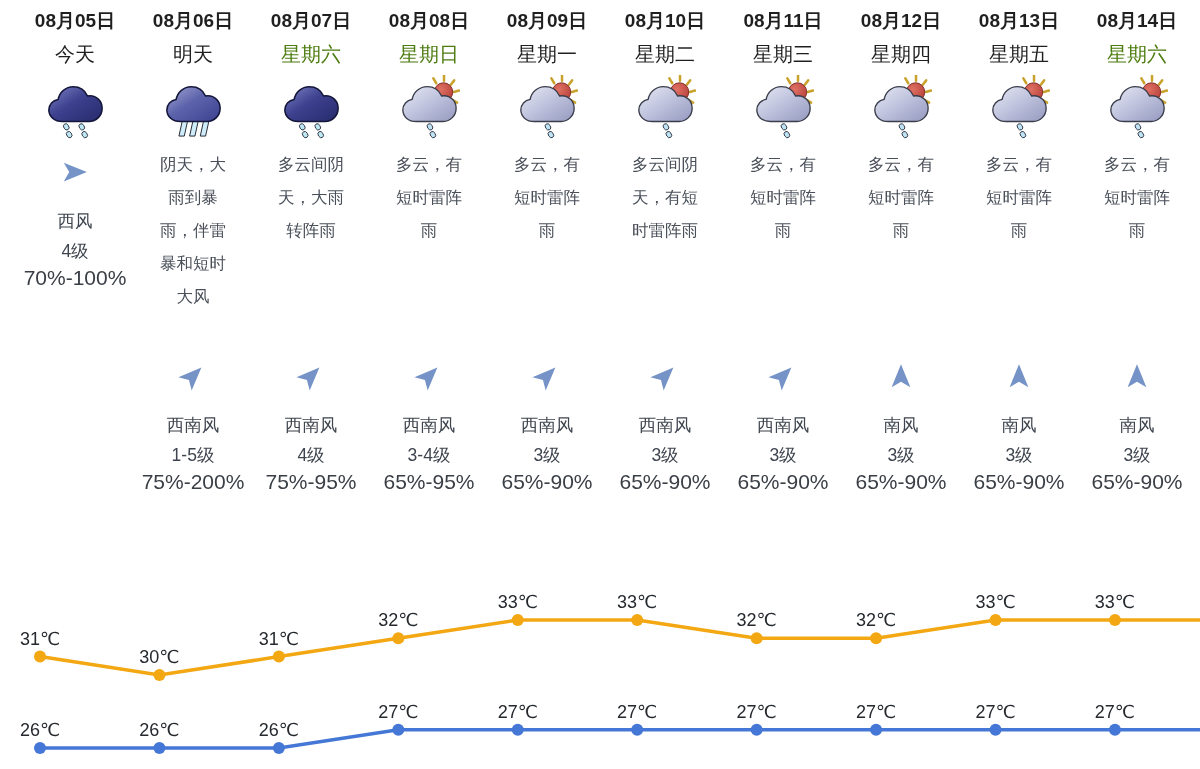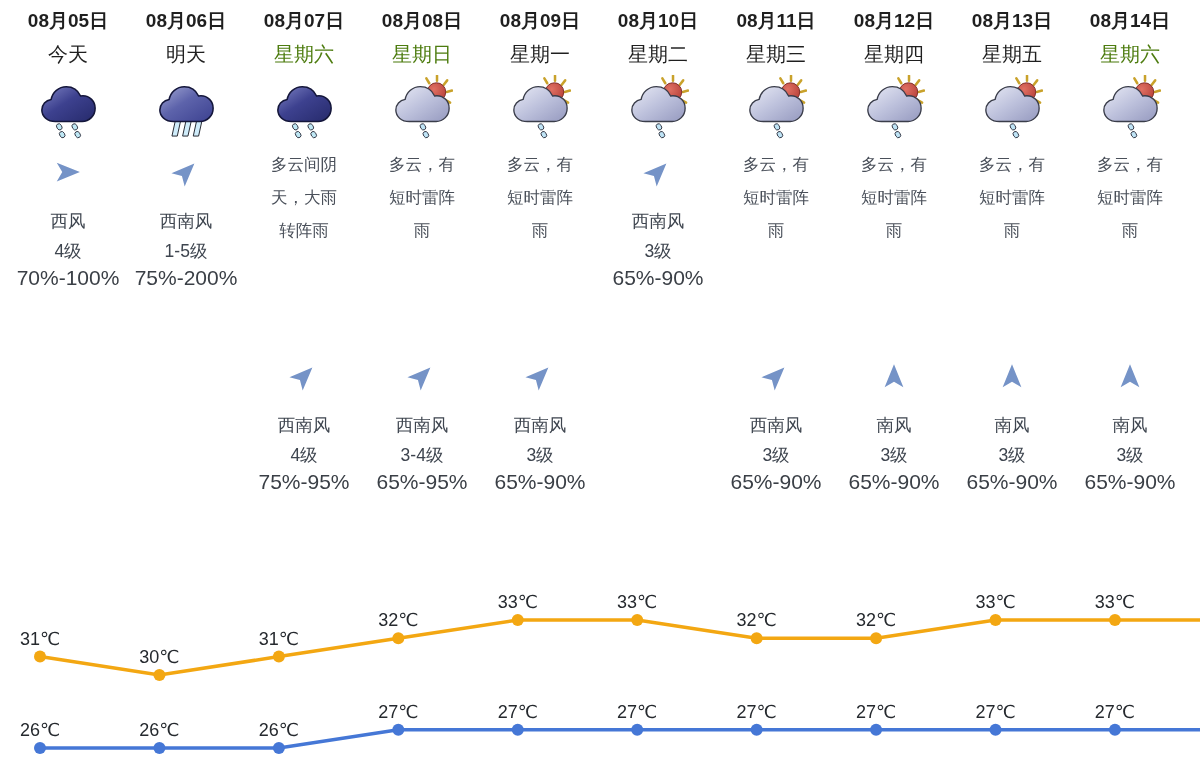--- a/index.html
+++ b/index.html
@@ -1,19 +1,19 @@
 <!DOCTYPE html>
 <html><head>
 <meta charset="utf-8">
 <style>
   * { margin:0; padding:0; box-sizing:border-box; }
   html,body { background:#ffffff; }
   body { font-family:"Liberation Sans","DejaVu Sans",sans-serif; }
   .page { position:relative; width:1200px; height:769px; background:#ffffff; overflow:hidden; }
-  .columns { position:absolute; top:0; left:0; width:1200px; display:flex; padding-left:9px; }
+  .columns { position:absolute; top:0; left:0; width:1200px; display:flex; padding-left:16px; }
   .col { width:118px; display:flex; flex-direction:column; align-items:center; }
   .date { margin-top:9px; font-size:19px; font-weight:bold; color:#1f1f1f; line-height:24px; white-space:nowrap; }
   .day { margin-top:9px; font-size:20px; font-weight:normal; color:#1f1f1f; line-height:24px; white-space:nowrap; }
   .day.red { color:#4d7c0f; }
   .icon-wrap { margin-top:8px; height:66px; display:flex; align-items:center; justify-content:center; }
   .wicon { width:62px; height:64px; display:block; }
   .desc { margin-top:8px; height:196px; width:72px; font-size:16.5px; line-height:33px; color:#4a505a; text-align:center; }
   .arrow-wrap { margin-top:14px; height:36px; display:flex; align-items:center; justify-content:center; }
   .warrow { width:30px; height:30px; display:block; }
   .arrow-north { transform:rotate(0deg); }
@@ -88,20 +88,21 @@
       <svg class="wicon" viewBox="0 0 64 66">
         <g fill="#cfecfa" stroke="#23262e" stroke-width="1">
           <path d="M21 47 h5.5 l-3.5 16 h-5.5 z"></path>
           <path d="M32 47 h5.5 l-3.5 16 h-5.5 z"></path>
           <path d="M43 47 h5.5 l-3.5 16 h-5.5 z"></path>
         </g>
         <path d="M19 48 C10.5 48 5 42.6 5 36.2 C5 30.4 9 26.2 14.6 25.2 C16 17.6 22.4 12 30.2 12 C36.8 12 42.4 15.8 45 21.6 C45.8 21.5 46.6 21.4 47.4 21.4 C54.4 21.4 60 27 60 34.2 C60 41.9 54 48 46.6 48 Z" fill="url(#grad-storm)" stroke="#14163a" stroke-width="1.6"></path>
       </svg>
 
     </div>
+    <div class="desc">阴天，大雨到暴雨，伴雷暴和短时大风</div>
     <div class="arrow-wrap">
       <svg class="warrow arrow-northeast" viewBox="0 0 24 24">
         <path d="M12 2.5 L19.5 21 L12 16.6 L4.5 21 Z" fill="#7593c7"></path>
       </svg>
     </div>
     <div class="wind-dir">西南风</div>
     <div class="wind-level">1-5级</div>
     <div class="humidity">75%-200%</div>
   </div>
 
@@ -210,20 +211,21 @@
           <line x1="56" y1="25.5" x2="61" y2="28.5"></line>
         </g>
         <circle cx="47" cy="17.5" r="9.5" fill="url(#grad-sun)" stroke="#7e2a24" stroke-width="1"></circle>
         <path d="M19 48 C10.5 48 5 42.6 5 36.2 C5 30.4 9 26.2 14.6 25.2 C16 17.6 22.4 12 30.2 12 C36.8 12 42.4 15.8 45 21.6 C45.8 21.5 46.6 21.4 47.4 21.4 C54.4 21.4 60 27 60 34.2 C60 41.9 54 48 46.6 48 Z" fill="url(#grad-lav)" stroke="#3a3d4a" stroke-width="1.4"></path>
         <g fill="#bfe4f6" stroke="#2f3340" stroke-width="0.9">
           <ellipse cx="33" cy="53.5" rx="2.6" ry="3.4" transform="rotate(-32 33 53.5)"></ellipse>
           <ellipse cx="36" cy="61.5" rx="2.6" ry="3.4" transform="rotate(-32 36 61.5)"></ellipse>
         </g>
       </svg>
     </div>
+    <div class="desc">多云间阴天，有短时雷阵雨</div>
     <div class="arrow-wrap">
       <svg class="warrow arrow-northeast" viewBox="0 0 24 24">
         <path d="M12 2.5 L19.5 21 L12 16.6 L4.5 21 Z" fill="#7593c7"></path>
       </svg>
     </div>
     <div class="wind-dir">西南风</div>
     <div class="wind-level">3级</div>
     <div class="humidity">65%-90%</div>
   </div>
 

